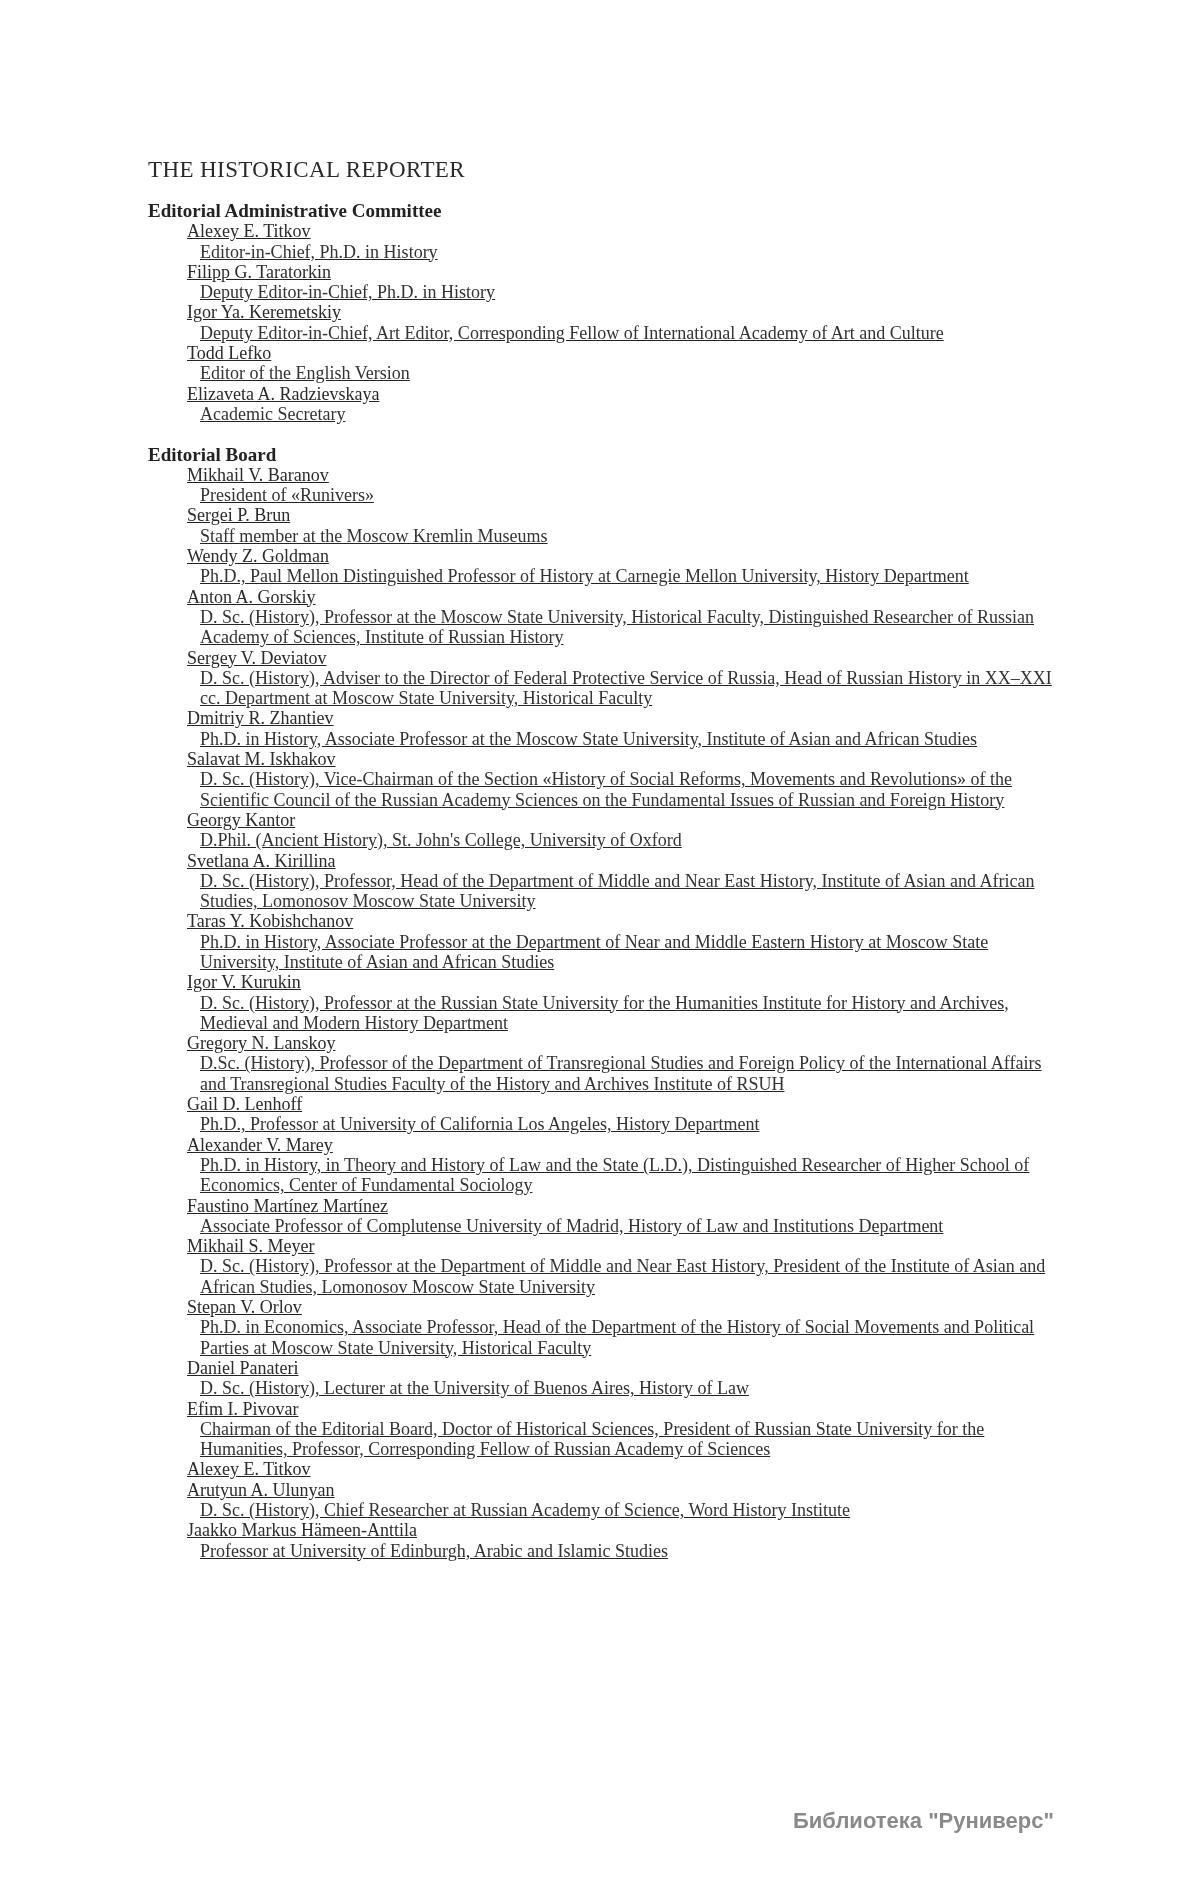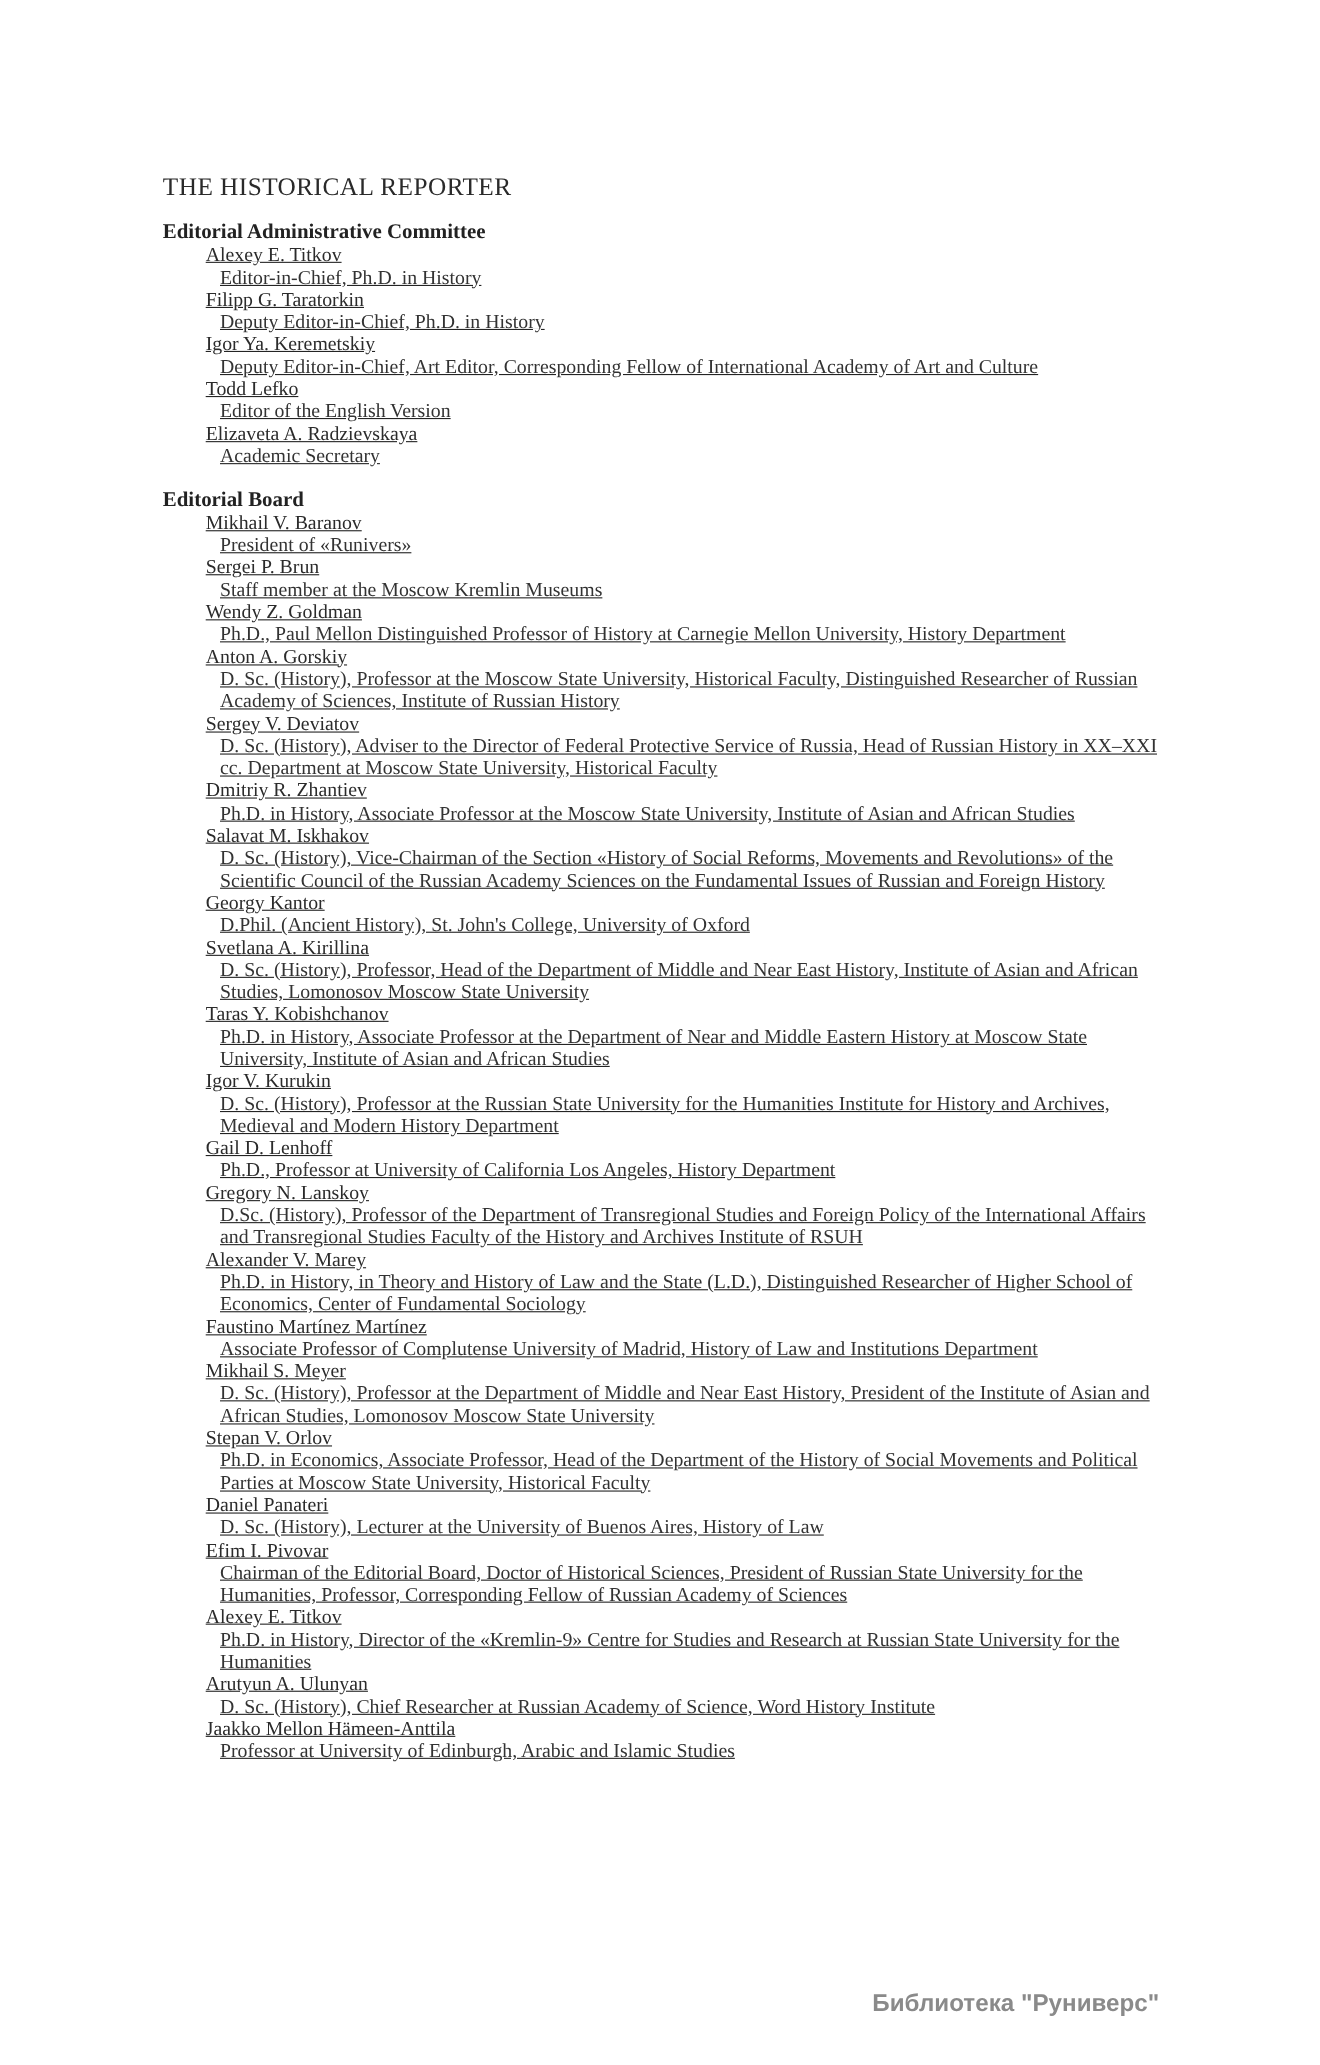--- a/index.html
+++ b/index.html
@@ -161,30 +161,30 @@
             <div class="member-name">Taras Y. Kobishchanov</div>
             <div class="member-role">Ph.D. in History, Associate Professor at the Department of Near and Middle Eastern History at Moscow State University, Institute of Asian and African Studies</div>
           </li>
 
           <li class="member">
             <div class="member-name">Igor V. Kurukin</div>
             <div class="member-role">D. Sc. (History), Professor at the Russian State University for the Humanities Institute for History and Archives, Medieval and Modern History Department</div>
           </li>
 
           <li class="member">
+            <div class="member-name">Gregory N. Lanskoy</div>
+            <div class="member-role">D.Sc. (History), Professor of the Department of Transregional Studies and Foreign Policy of the International Affairs and Transregional Studies Faculty of the History and Archives Institute of RSUH</div>
+          </li>
+
+          <li class="member">
             <div class="member-name">Gail D. Lenhoff</div>
             <div class="member-role">Ph.D., Professor at University of California Los Angeles, History Department</div>
           </li>
 
           <li class="member">
-            <div class="member-name">Gregory N. Lanskoy</div>
-            <div class="member-role">D.Sc. (History), Professor of the Department of Transregional Studies and Foreign Policy of the International Affairs and Transregional Studies Faculty of the History and Archives Institute of RSUH</div>
-          </li>
-
-          <li class="member">
             <div class="member-name">Alexander V. Marey</div>
             <div class="member-role">Ph.D. in History, in Theory and History of Law and the State (L.D.), Distinguished Researcher of Higher School of Economics, Center of Fundamental Sociology</div>
           </li>
 
           <li class="member">
             <div class="member-name">Faustino Martínez Martínez</div>
             <div class="member-role">Associate Professor of Complutense University of Madrid, History of Law and Institutions Department</div>
           </li>
 
           <li class="member">
@@ -202,30 +202,29 @@
             <div class="member-role">D. Sc. (History), Lecturer at the University of Buenos Aires, History of Law</div>
           </li>
 
           <li class="member">
             <div class="member-name">Efim I. Pivovar</div>
             <div class="member-role">Chairman of the Editorial Board, Doctor of Historical Sciences, President of Russian State University for the Humanities, Professor, Corresponding Fellow of Russian Academy of Sciences</div>
           </li>
 
           <li class="member">
             <div class="member-name">Alexey E. Titkov</div>
-            <div class="member-role">Ph.D. in History, Director of the «Kremlin-9» Centre for Studies and Research at Russian State University for the Humanities</div>
           </li>
 
           <li class="member">
             <div class="member-name">Arutyun A. Ulunyan</div>
             <div class="member-role">D. Sc. (History), Chief Researcher at Russian Academy of Science, Word History Institute</div>
           </li>
 
           <li class="member">
-            <div class="member-name">Jaakko Mellon Hämeen-Anttila</div>
+            <div class="member-name">Jaakko Markus Hämeen-Anttila</div>
             <div class="member-role">Professor at University of Edinburgh, Arabic and Islamic Studies</div>
           </li>
         </ul>
     </div>
 
   </div>
 
   <div class="watermark">Библиотека "Руниверс"</div>
 </div>
 

